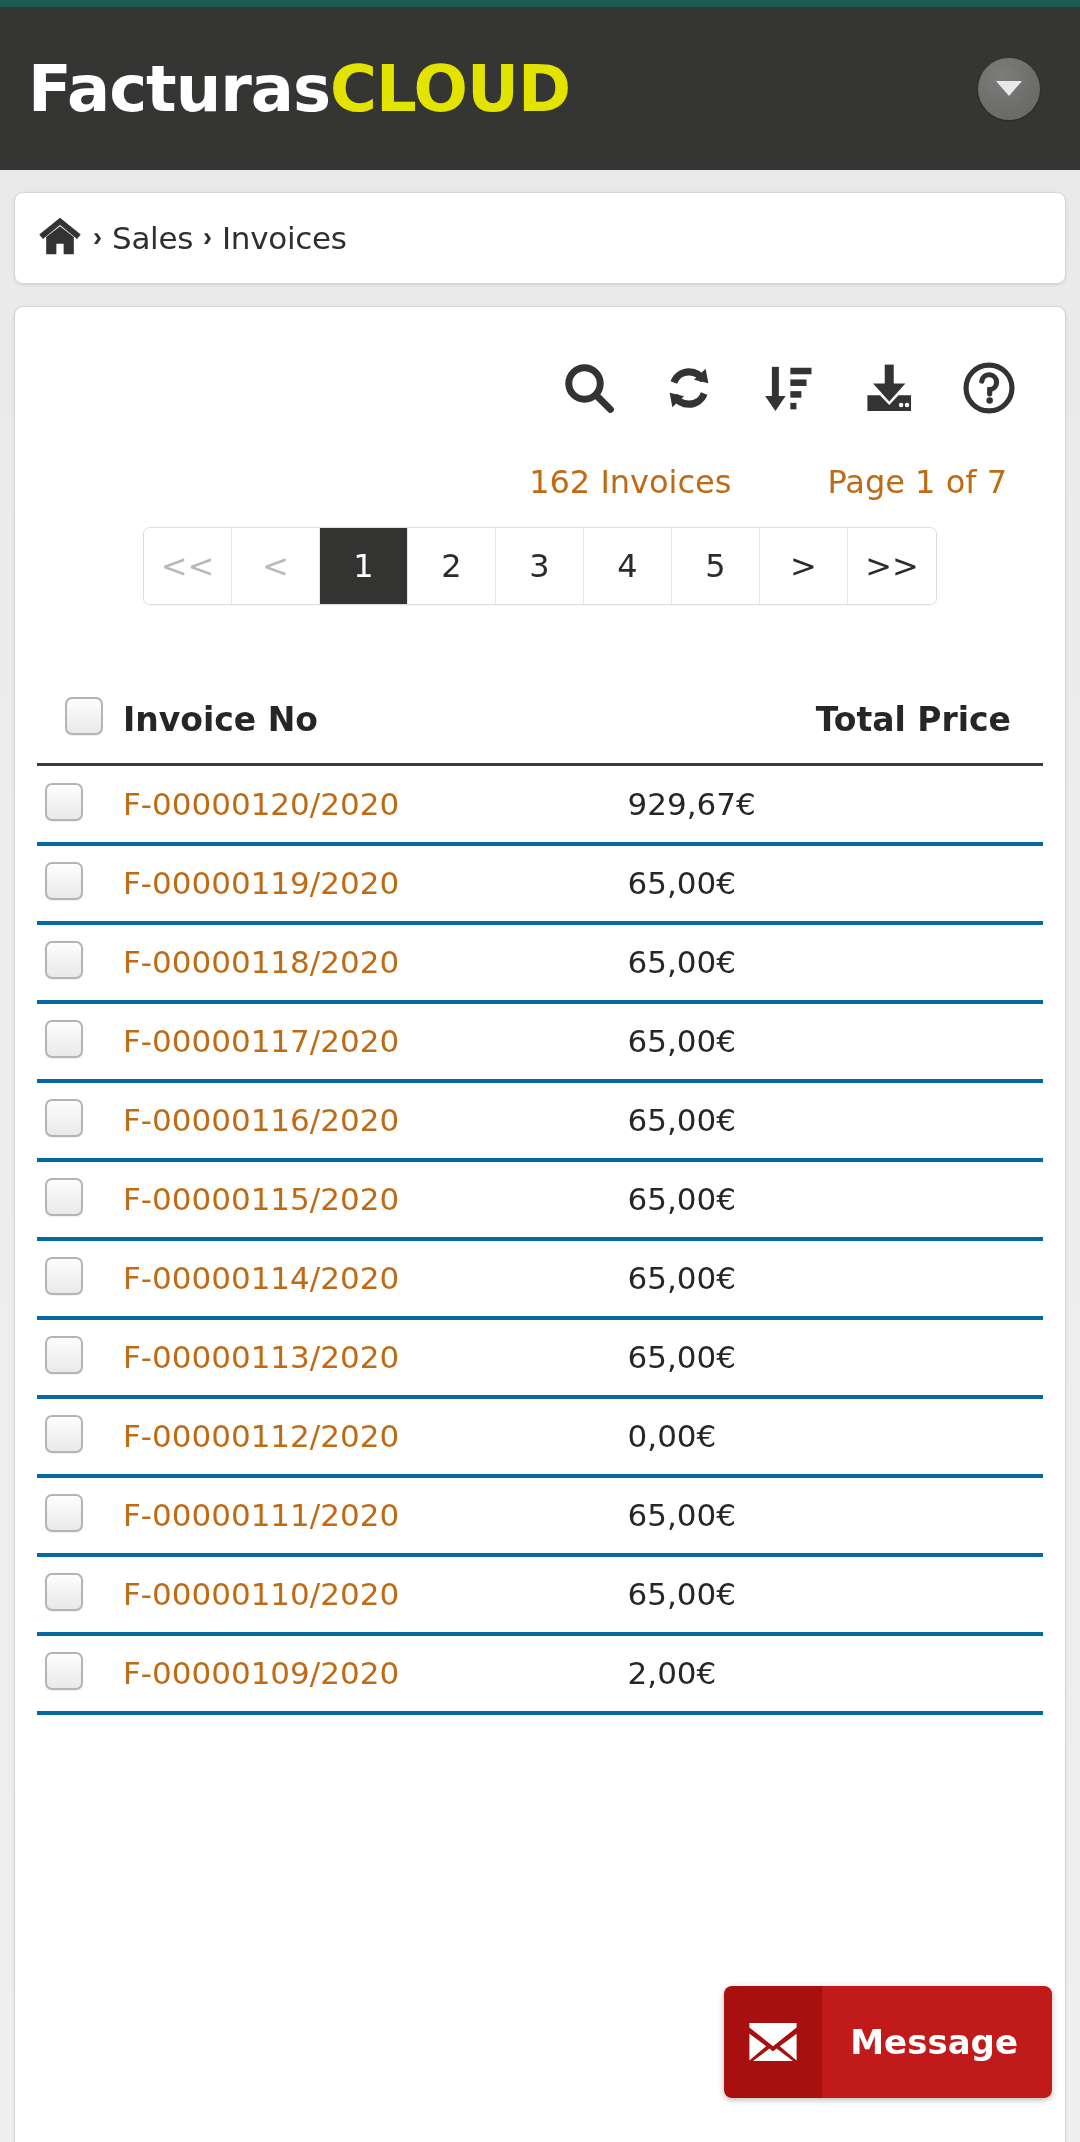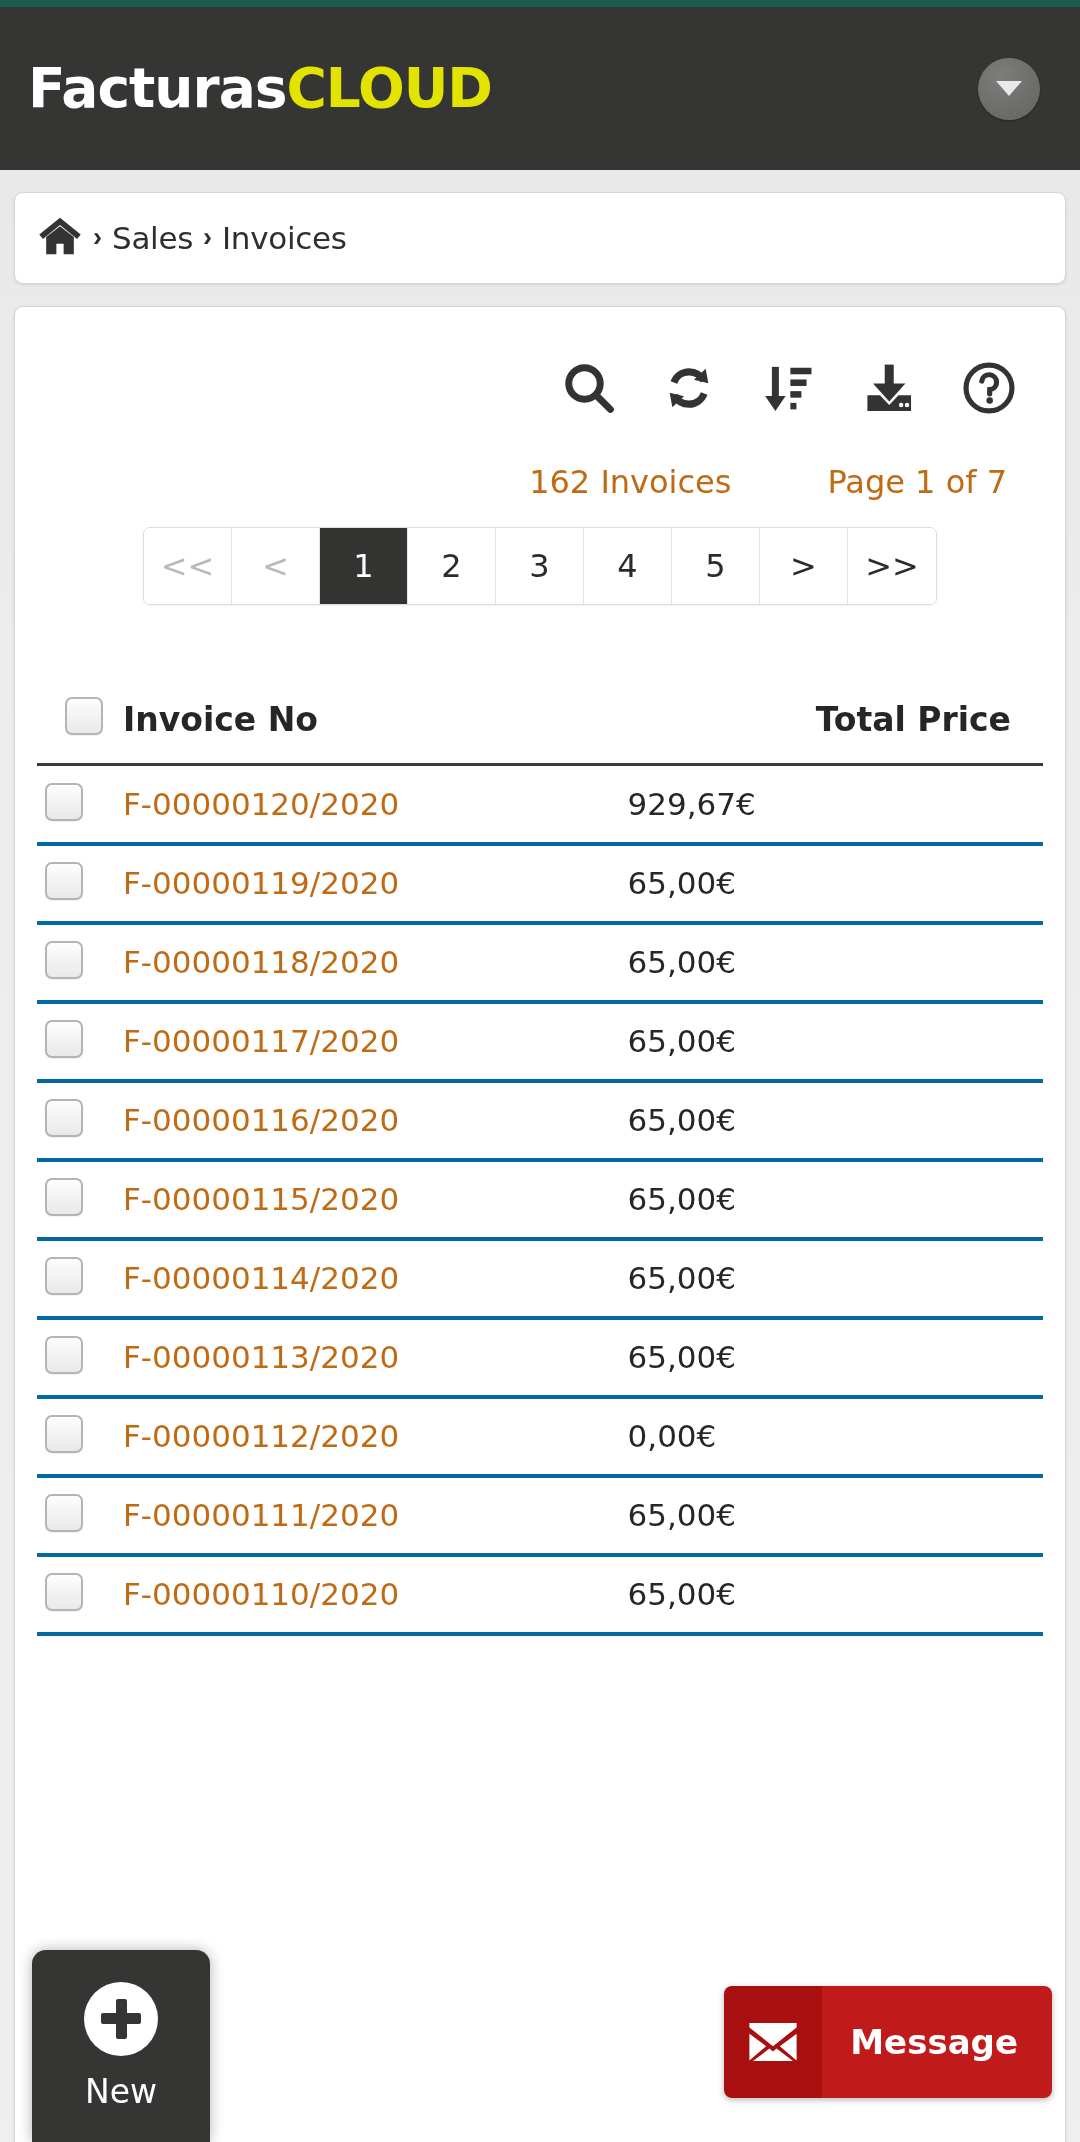--- a/index.html
+++ b/index.html
@@ -31,21 +31,21 @@
   .app-header {
     height: 163px;
     background: #353533;
     display: flex;
     align-items: center;
     justify-content: space-between;
     padding: 0 40px 0 28px;
     position: relative;
   }
   .brand {
-    font-size: 55px;
+    font-size: 64px;
     font-weight: bold;
     letter-spacing: -1px;
     line-height: 1;
     white-space: nowrap;
     font-family: "DejaVu Sans", sans-serif;
   }
   .brand .b-first { color: #ffffff; }
   .brand .b-second { color: #e3e300; }
 
   .user-menu-btn {
@@ -455,30 +455,31 @@
           <tr class="data-row">
             <td class="cell-check"><span class="cb"></span></td>
             <td class="cell-no">F-00000111/2020</td>
             <td class="cell-price">65,00€</td>
           </tr>
           <tr class="data-row">
             <td class="cell-check"><span class="cb"></span></td>
             <td class="cell-no">F-00000110/2020</td>
             <td class="cell-price">65,00€</td>
           </tr>
+          <tr class="data-row">
+            <td class="cell-check"><span class="cb"></span></td>
+            <td class="cell-no">F-00000109/2020</td>
+            <td class="cell-price">2,00€</td>
+          </tr>
         </tbody>
       </table>
 
     </div>
   </div>
 
-  <button class="fab-new">
-    <span class="fab-plus"></span>
-    <span class="fab-label">New</span>
-  </button>
 
   <button class="fab-message">
     <span class="fab-msg-icon">
       <svg width="52" height="42" viewBox="0 0 26 21" fill="#ffffff">
         <path d="M1.2 1.0 L24.8 1.0 L24.8 3.2 L13 12.6 L1.2 3.2 z"></path>
         <path d="M1.2 6.4 L9.6 12.6 L1.2 19.8 z M24.8 6.4 L24.8 19.8 L16.4 12.6 z M3.0 20.0 L11.2 13.8 L13 15.2 L14.8 13.8 L23.0 20.0 z"></path>
       </svg>
     </span>
     <span class="fab-msg-label">Message</span>
   </button>

